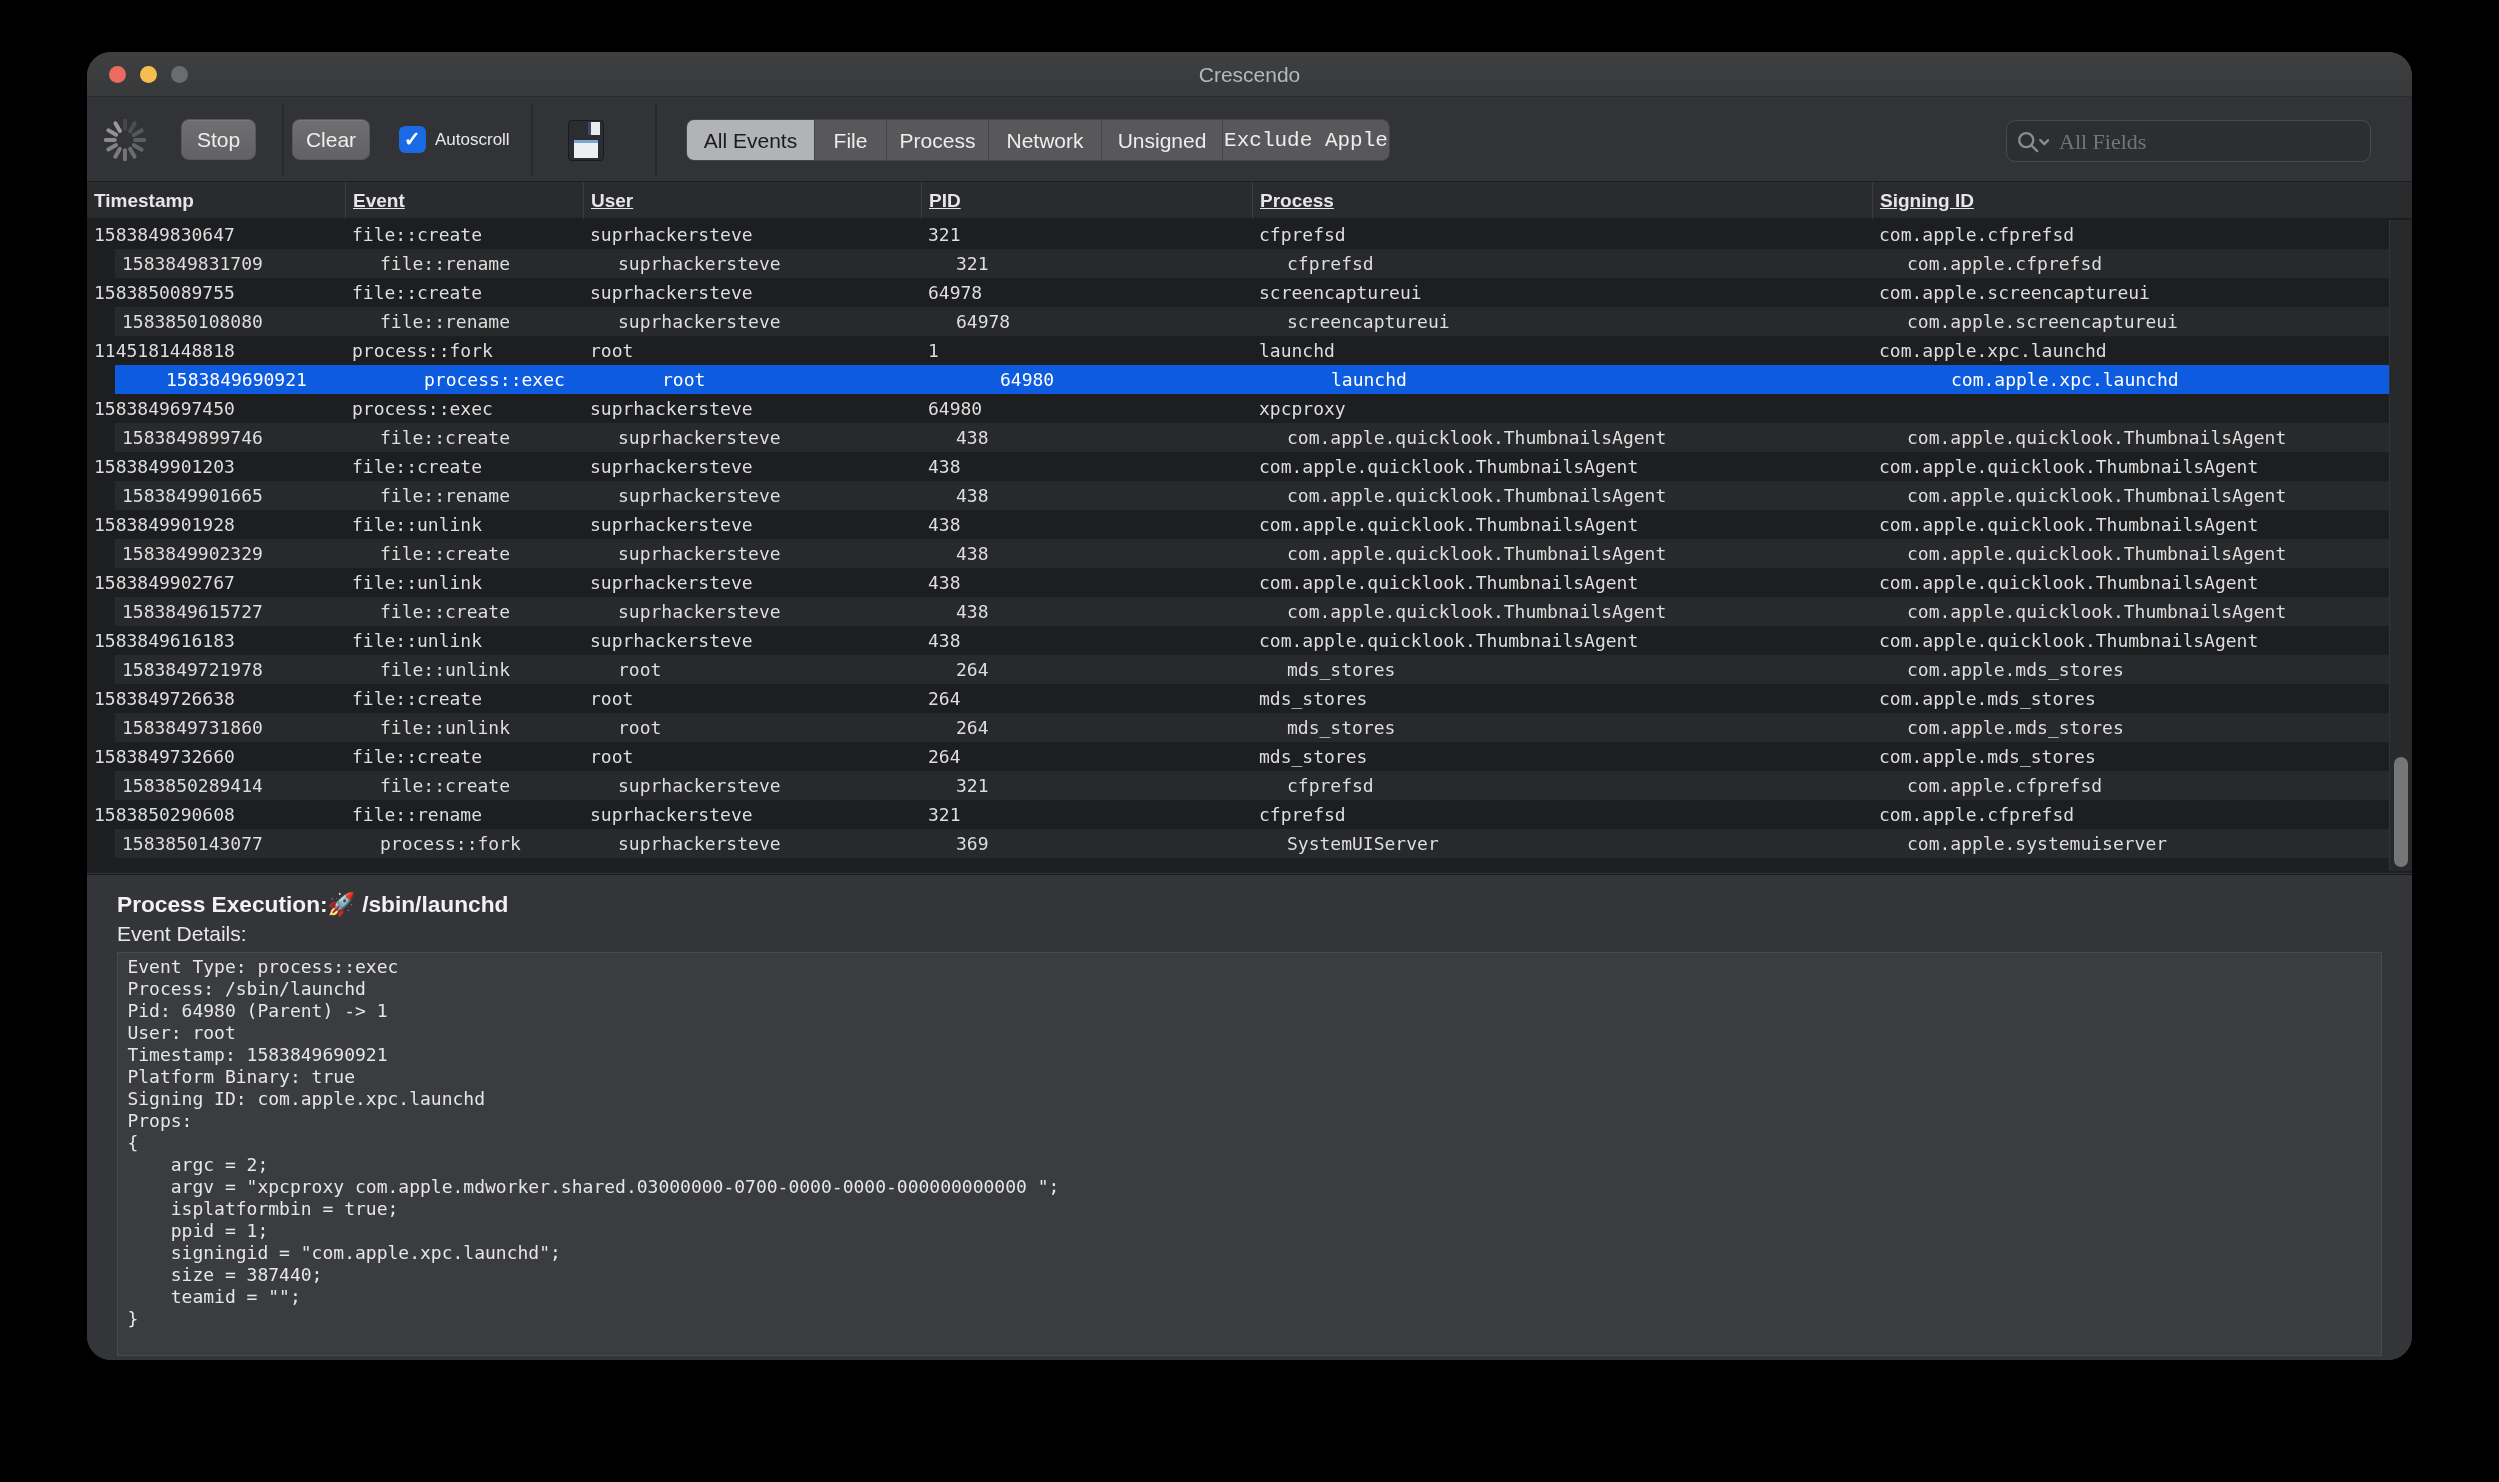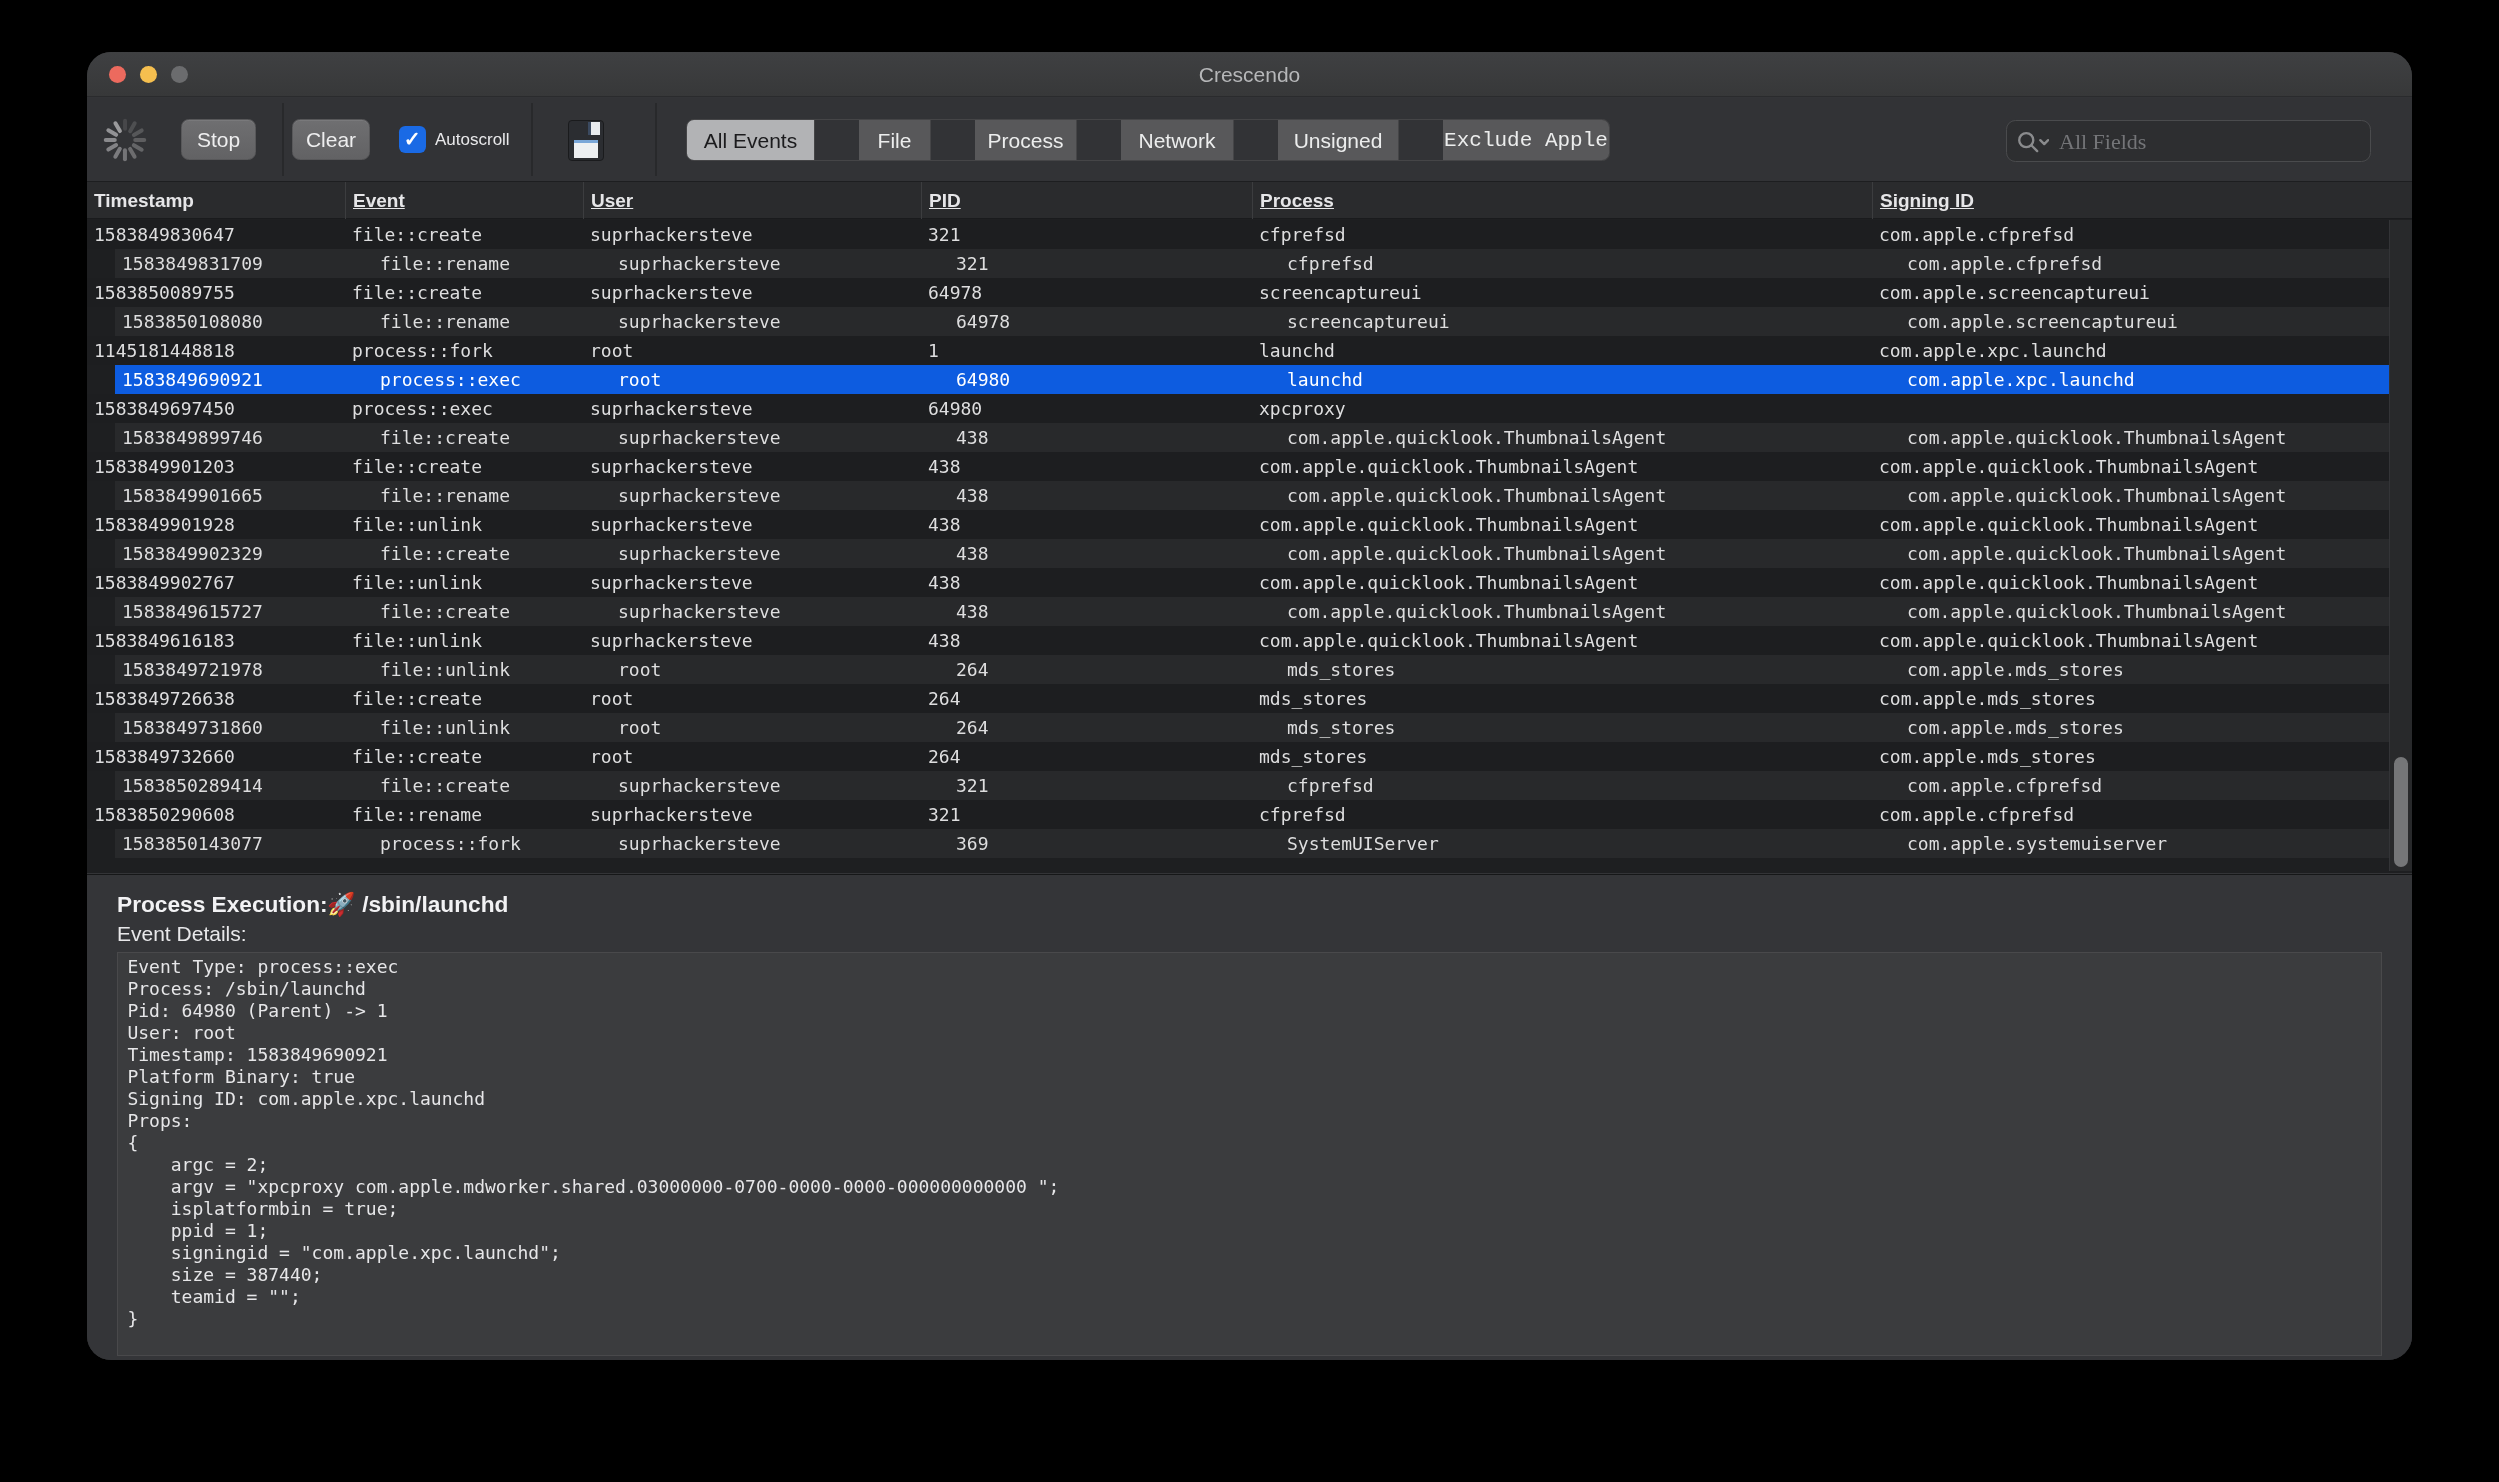--- a/index.html
+++ b/index.html
@@ -24,42 +24,42 @@
   .btn{position:absolute;top:21px;height:41px;border-radius:7.8px;color:#eeeeef;font-size:21px;
        background:linear-gradient(#6f6f71,#626264);border:0.8px solid #58585a;text-align:center;line-height:39px;
        box-shadow:inset 0 0.8px 0 #7d7d7f;}
   .checkbox{position:absolute;left:312px;top:28px;width:26.6px;height:26.6px;border-radius:6.2px;
             background:var(--checkbox-blue);color:#fff;font-size:20.3px;line-height:26.6px;text-align:center;font-weight:bold;}
   .cblabel{position:absolute;left:348px;top:21px;height:41px;line-height:41px;color:#e9e9eb;font-size:17px;}
   .floppy{position:absolute;left:481px;top:22px;width:36px;height:41px;background:#2b2d31;border-radius:3.9px;border:0.8px solid #1a1b1d;}
   .floppy .shutter{position:absolute;top:0.8px;left:19px;width:11.7px;height:13.3px;background:#e8ebee;border-left:3.9px solid #3b4a60;}
   .floppy .flabel{position:absolute;left:4.7px;right:4.7px;bottom:1.6px;height:18px;background:#edf0f2;border-top:3.1px solid #7aa7d8;}
   .segmented{position:absolute;left:599px;top:21px;height:42px;display:flex;border-radius:7.8px;overflow:hidden;
-             border:0.8px solid #454547;gap:44px;}
+             border:0.8px solid #454547;}
   .seg{height:100%;line-height:41px;text-align:center;font-size:21px;color:#eceded;background:#58585a;
        border-right:0.8px solid #454547;}
   .seg:last-child{border-right:none;}
   .seg.selected{background:var(--segment-selected-bg);color:#1b1b1d;}
   .search{position:absolute;left:1919px;top:22px;width:365px;height:42px;border-radius:9.4px;
           background:#2d2e30;border:0.8px solid #4a4b4d;}
   .search svg{position:absolute;left:9.4px;top:8.6px;}
   .search input{position:absolute;left:50px;top:0;right:7.8px;height:41px;background:transparent;border:none;outline:none;
                 color:#d9d9db;font-size:22px;font-family:Liberation Serif, serif;}
   .search input::placeholder{color:#747578;}
   
   .tablearea{position:absolute;left:0;top:130px;right:0;height:691px;background:#1e1f21;}
   .thead{position:absolute;left:0;top:0;right:0;height:37px;background:#2a2b2d;border-bottom:0.8px solid #1a1b1d;
          display:grid;grid-template-columns:258px 238px 338px 331px 620px 1fr;}
   .thead .hc{line-height:37px;padding-left:7px;color:#e6e6e8;font-size:19px;font-weight:600;}
   .thead .hc + .hc{border-left:0.8px solid #3c3d3f;text-decoration:underline;}
   .rows{position:absolute;left:0;top:38px;right:0;}
   .row{display:grid;grid-template-columns:258px 238px 338px 331px 620px 1fr;height:29px;}
   .row.even{background:#1d1e20;}
   .row.odd{background:#28292b;margin-left:28px;}
-  .row.selected{background:var(--selection-blue);}
+  .row.selected{background:var(--selection-blue);padding-left:44px;}
   .row .c{line-height:29px;padding-left:7px;color:#dededf;font-size:18px;
           font-family:"DejaVu Sans Mono",monospace;white-space:nowrap;overflow:hidden;}
   .row.selected .c{color:#ffffff;}
   .vscroll{position:absolute;right:0;top:38px;width:23.4px;height:651px;background:#28292b;border-left:0.8px solid #333437;}
   .vthumb{position:absolute;left:4.7px;width:13.3px;border-radius:7px;background:#757678;}
   
   .detail{position:absolute;left:0;top:822px;right:0;bottom:0;background:#343538;border-top:0.8px solid #161718;}
   .dtitle{position:absolute;left:30px;top:15.6px;font-size:22.7px;font-weight:bold;color:#f2f2f4;}
   .dsub{position:absolute;left:30px;top:47px;font-size:21px;color:#e8e8ea;}
   .dbox{position:absolute;left:30px;top:77px;width:2265px;height:404px;background:#3b3c3e;

